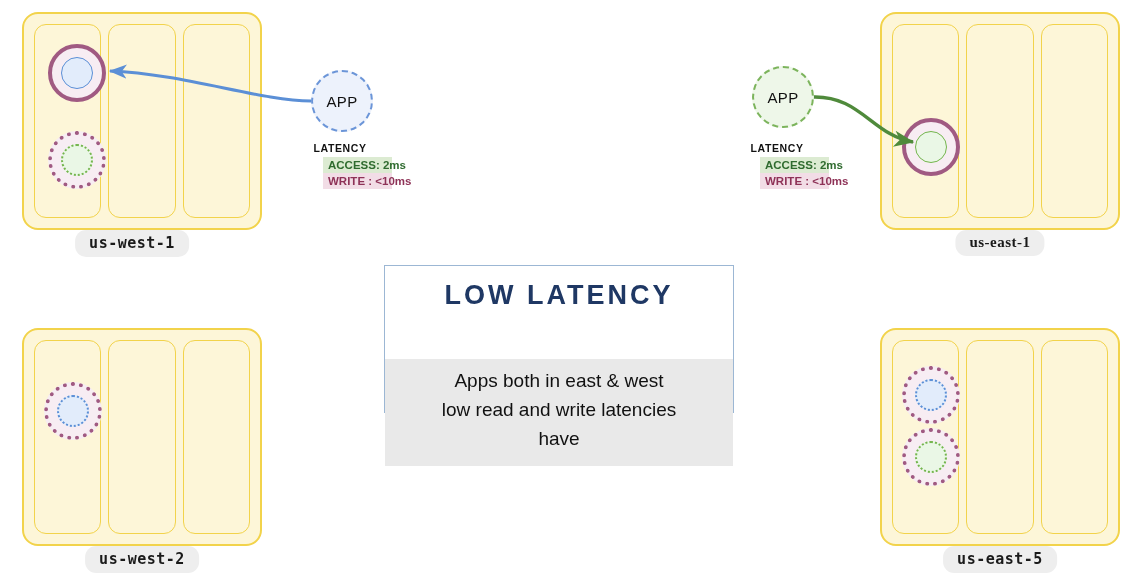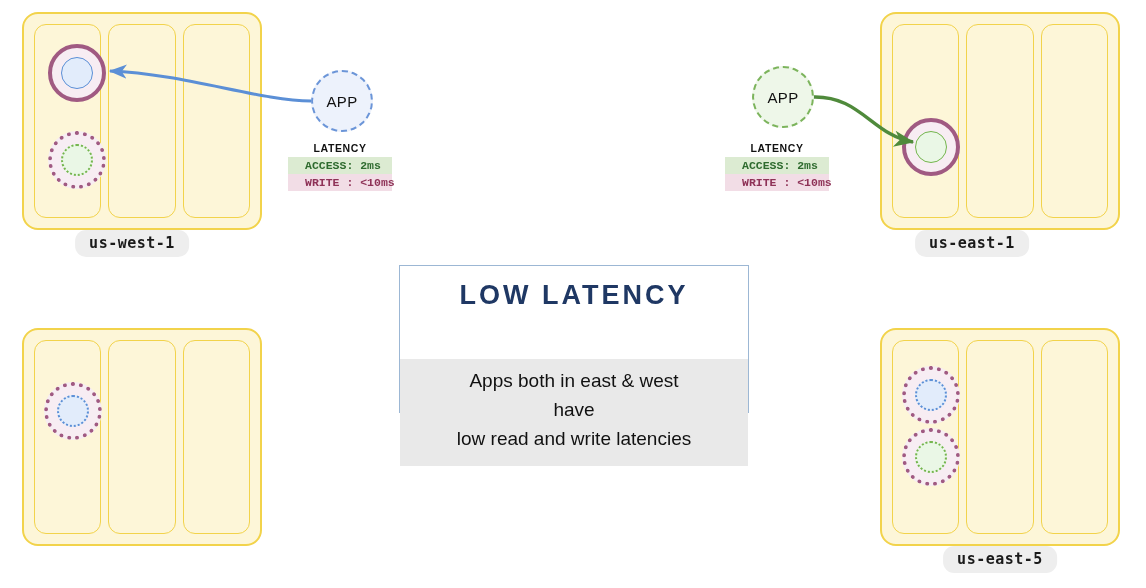--- a/index.html
+++ b/index.html
@@ -129,25 +129,26 @@
   .latency-title {
     text-align: center;
     font-family: "Liberation Sans", sans-serif;
     font-weight: bold;
     font-size: 10.5px;
     letter-spacing: 0.6px;
     color: #111111;
     margin-bottom: 3px;
   }
   .latency-row {
-    font-family: Liberation Mono, monospace;
+    font-family: Liberation Sans, sans-serif;
     font-weight: bold;
     font-size: 11.5px;
-    padding: 2px 17px;
+    padding: 2px 5px;
     white-space: pre;
+    margin-left: 35px;
   }
   .latency-row.access {
     background: #dcebd2;
     color: #2f6b2f;
   }
   .latency-row.write {
     background: #f2dde6;
     color: #8e3257;
   }
 
@@ -214,32 +215,33 @@
   <div class="region" style="left:880px; top:12px; width:240px; height:218px;">
     <div class="region-inner">
       <div class="az-column"></div>
       <div class="az-column"></div>
       <div class="az-column"></div>
     </div>
     <div class="replica solid-ring" style="left:20px; top:104px; width:58px; height:58px;">
       <div class="core green-solid" style="width:32px; height:32px;"></div>
     </div>
   </div>
-  <div class="region-label" style="left:972px; top:230px;">us-east-1</div>
+  <div class="region-label" style="left:1000px; top:230px;font-family:Liberation Serif, serif;">us-east-1</div>
 
   <div class="region" style="left:22px; top:328px; width:240px; height:218px;">
     <div class="region-inner">
       <div class="az-column"></div>
       <div class="az-column"></div>
       <div class="az-column"></div>
     </div>
     <div class="replica dotted-ring" style="left:20px; top:52px; width:58px; height:58px;">
       <div class="core blue-dotted" style="width:32px; height:32px;"></div>
     </div>
   </div>
+  <div class="region-label" style="left:142px; top:546px;">us-west-2</div>
 
   <div class="region" style="left:880px; top:328px; width:240px; height:218px;">
     <div class="region-inner">
       <div class="az-column"></div>
       <div class="az-column"></div>
       <div class="az-column"></div>
     </div>
     <div class="replica dotted-ring" style="left:20px; top:36px; width:58px; height:58px;">
       <div class="core blue-dotted" style="width:32px; height:32px;"></div>
     </div>
@@ -273,22 +275,22 @@
 
   <div class="app-node green" style="left:752px; top:66px; width:62px; height:62px;">
     <span>APP</span>
   </div>
   <div class="latency-block" style="left:725px; top:142px;">
     <div class="latency-title">LATENCY</div>
     <div class="latency-row access">ACCESS: 2ms</div>
     <div class="latency-row write">WRITE : &lt;10ms</div>
   </div>
 
-  <div class="info-card" style="left:399px; top:265px; width:350px; height:148px;">
+  <div class="info-card" style="left:384px; top:265px; width:350px; height:148px;">
     <div class="info-title">LOW LATENCY</div>
     <div class="info-body">
       <div>Apps both in east &amp; west</div>
+      <div>low read and write latencies</div>
       <div>have</div>
-      <div>low read and write latencies</div>
     </div>
   </div>
 
 </div>
 
 </body></html>

